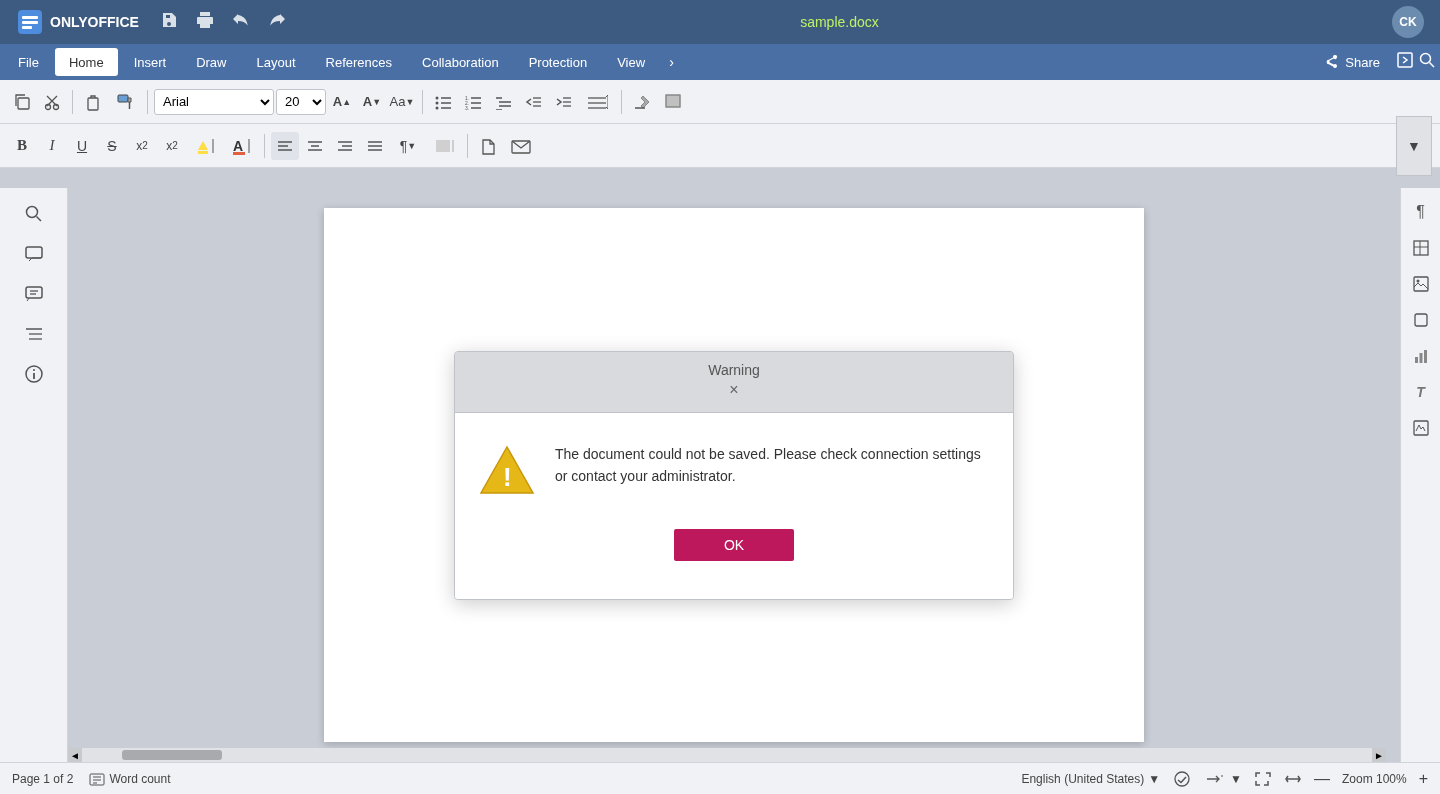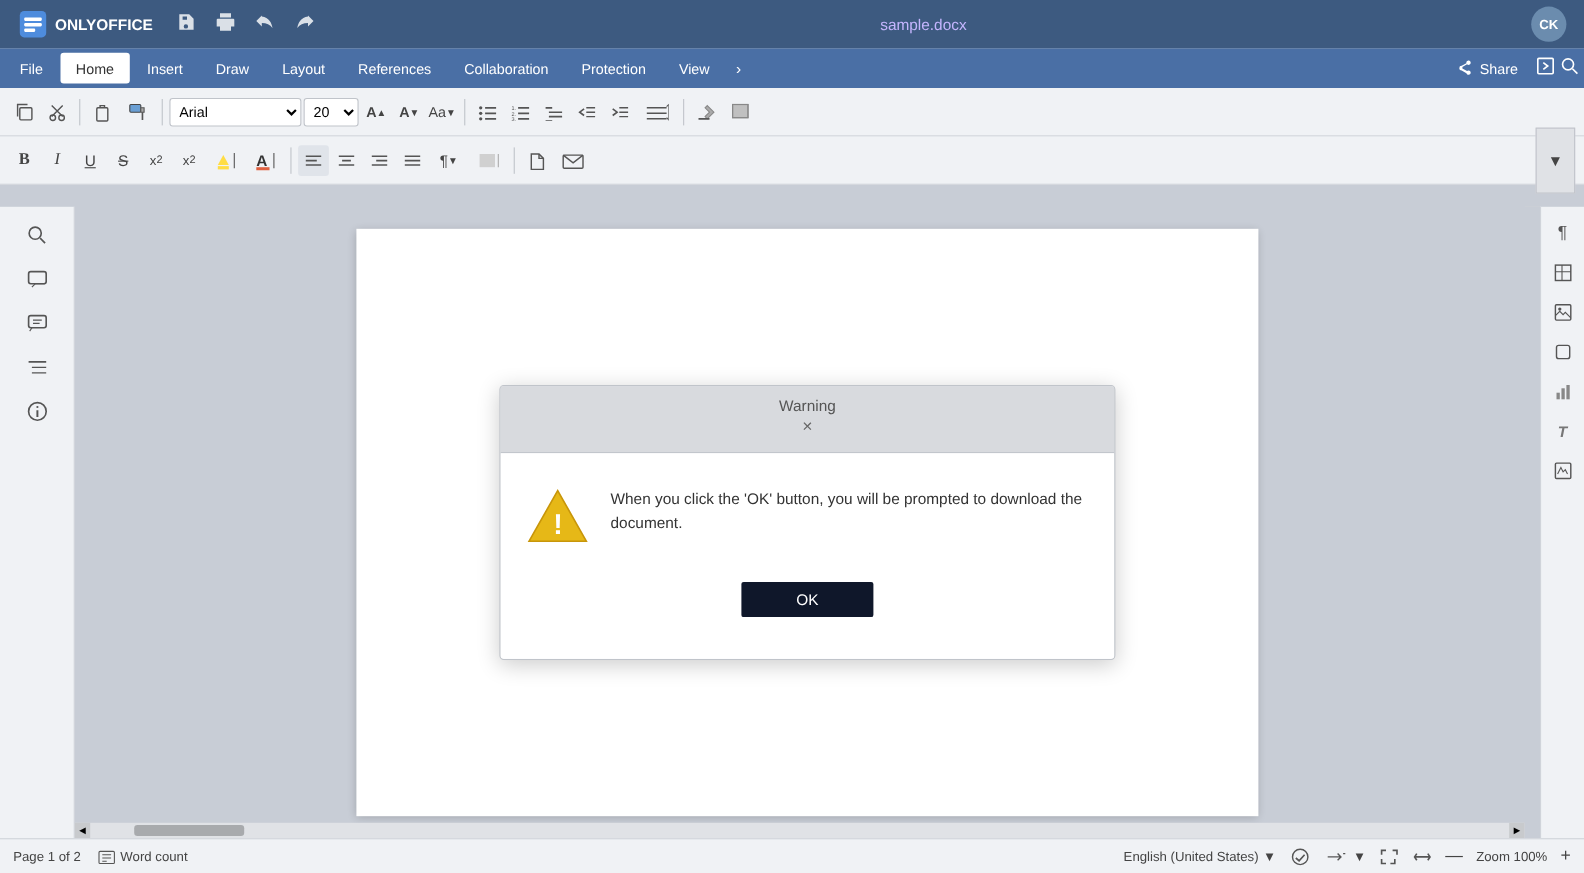--- a/index.html
+++ b/index.html
@@ -13,21 +13,21 @@
       align-items: center;
       justify-content: space-between;
       padding: 0 16px;
       color: white;
     }
     .title-bar-left { display: flex; align-items: center; gap: 20px; }
     .logo { display: flex; align-items: center; gap: 6px; font-weight: bold; font-size: 14px; }
     .logo-icon { width: 28px; height: 28px; }
     .title-bar-tools { display: flex; gap: 16px; align-items: center; }
     .title-bar-tool { color: white; font-size: 18px; cursor: pointer; opacity: 0.9; }
-    .title-bar-center { font-size: 14px; color: #c4b5fd; }
+    .title-bar-center { font-size: 14px; color: #bef264; }
     .title-bar-right { display: flex; align-items: center; gap: 16px; }
     .avatar { width: 32px; height: 32px; border-radius: 50%; background: #6b8cae; display: flex; align-items: center; justify-content: center; font-size: 12px; font-weight: bold; color: white; }
 
     
     .menu-bar {
       background: #4a6fa5;
       height: 36px;
       display: flex;
       align-items: center;
       padding: 0 4px;
@@ -136,21 +136,21 @@
       flex-direction: column;
     }
     .dialog-title { font-size: 14px; color: #555; font-weight: normal; }
     .dialog-close { width: 24px; height: 24px; display: flex; align-items: center; justify-content: center; cursor: pointer; color: #666; font-size: 16px; border-radius: 3px; }
     .dialog-body { background: white; padding: 30px 24px; }
     .dialog-content { display: flex; gap: 20px; align-items: flex-start; margin-bottom: 24px; }
     .warning-icon { font-size: 48px; color: #e6a817; flex-shrink: 0; line-height: 1; }
     .dialog-link { color: #4a6fa5; text-decoration: underline; cursor: pointer; }
     .dialog-footer { display: flex; justify-content: center; padding-bottom: 8px; }
     .dialog-ok-btn {
-      background: #0f172a; color: white; border: none; padding: 8px 40px;
+      background: #be185d; color: white; border: none; padding: 8px 40px;
       font-size: 14px; cursor: pointer; border-radius: 2px; min-width: 120px;
     }
   </style>
 </head>
 <body>
 
 <div class="title-bar">
   <div class="title-bar-left">
     <div class="logo">
 
@@ -517,21 +517,21 @@
       <div class="dialog-body">
         <div class="dialog-content">
           <div class="warning-icon">
             
             <svg width="56" height="54" viewBox="0 0 56 54">
               <polygon points="28,4 54,50 2,50" fill="#e6b817" stroke="#c8960a" stroke-width="1.5"></polygon>
               <text x="24" y="43" font-size="26" font-weight="bold" fill="white">!</text>
             </svg>
           </div>
           <div>
-            <p style="font-size:14px;color:#333;line-height:1.6;">When you click the 'OK' button, you will be prompted to download the document.</p>
+            <p style="font-size:14px;color:#333;line-height:1.6;margin-bottom:0;">The document could not be saved. Please check connection settings or contact your administrator.</p>
           </div>
         </div>
         <div class="dialog-footer">
           <button class="dialog-ok-btn">OK</button>
         </div>
       </div>
     </div>
   </div>
 </div>
 

